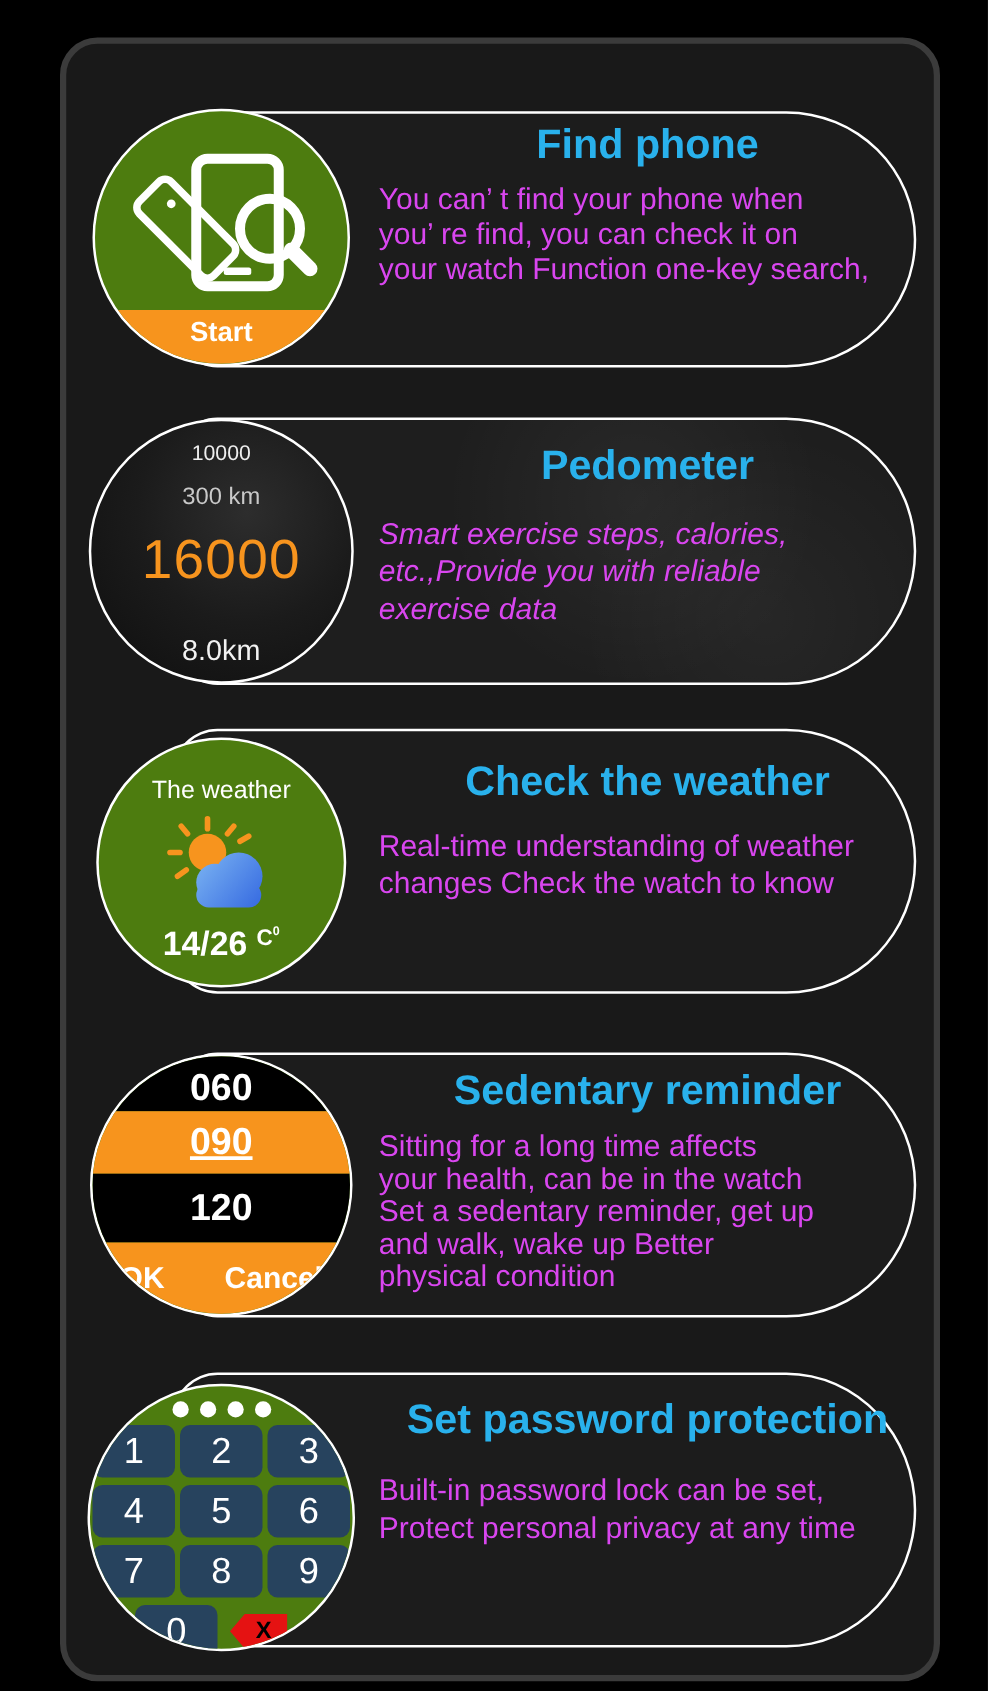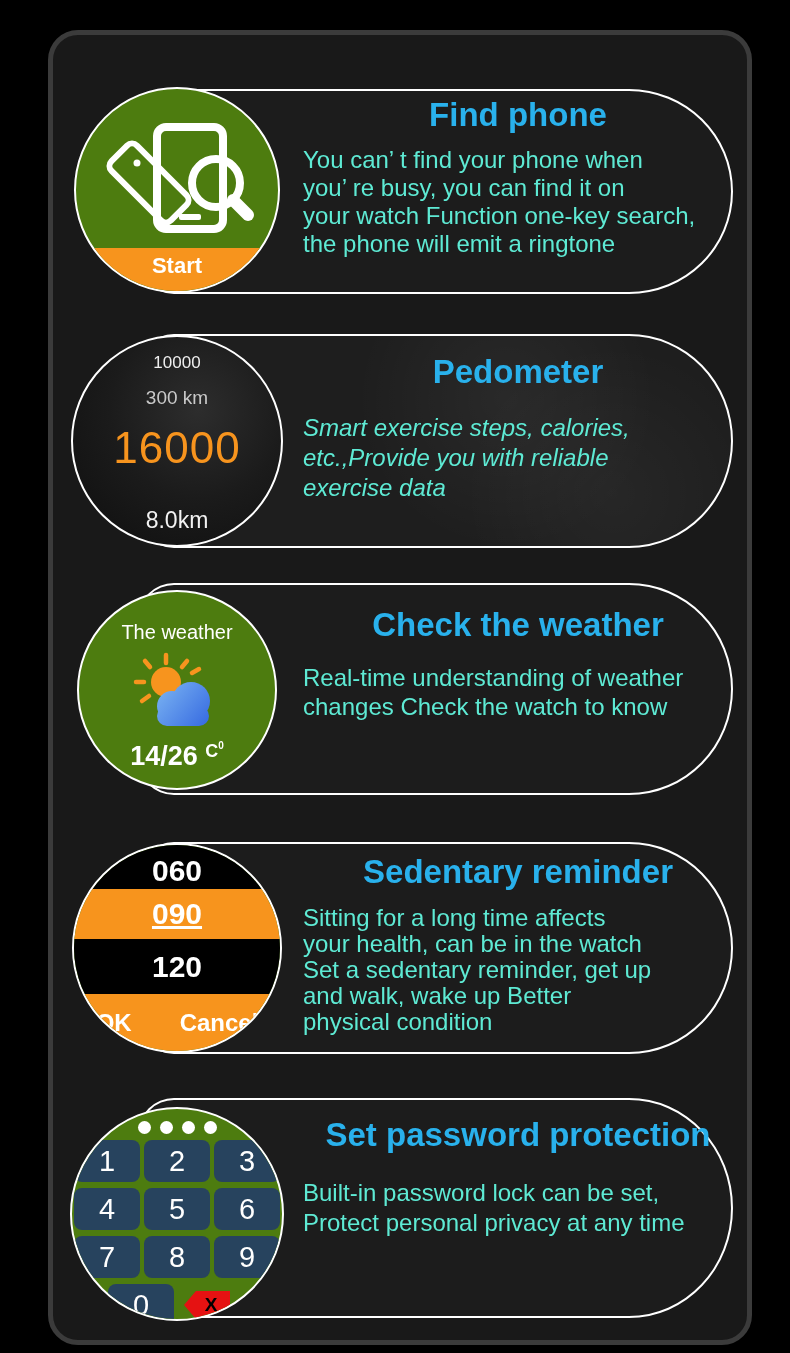--- a/index.html
+++ b/index.html
@@ -30,21 +30,21 @@
     box-sizing:border-box;background:#4d7c0f;overflow:hidden;
   }
   .circle.runner-bg{
     background:radial-gradient(circle at 60% 35%, #2d2d2d 0%, #1b1b1b 48%, #0e0e0e 100%);
   }
   .content{position:absolute;left:250px;width:430px;}
   .content h2{
     margin:0;font-size:33px;line-height:44px;font-weight:bold;color:#29b1ec;
     text-align:center;white-space:nowrap;
   }
-  .body{font-size:24px;color:#5eead4;}
+  .body{font-size:24px;color:#d946ef;}
   .body div{white-space:nowrap;}
   .lh28 div{line-height:28px;} .lh30 div{line-height:30px;}
   .lh29 div{line-height:29px;} .lh26 div{line-height:26px;}
   
   .fp-icon{position:absolute;left:50%;top:22px;transform:translateX(-50%);}
   .start-band{
     position:absolute;left:0;right:0;bottom:0;height:43px;background:#f7941d;
     text-align:center;font-size:22px;font-weight:bold;color:#fff;
     padding-top:5px;box-sizing:border-box;
   }
@@ -105,23 +105,22 @@
           <circle cx="119" cy="72" r="24" stroke-width="8"></circle>
           <line x1="136" y1="89" x2="151" y2="104" stroke-width="12" stroke-linecap="round"></line>
         </g>
       </svg>
       <div class="start-band">Start</div>
     </div>
     <div class="content" style="top:6px;">
       <h2>Find phone</h2>
       <div class="body lh28" style="margin-top:9px;">
         <div>You can’ t find your phone when</div>
-        <div>you’ re busy, you can find it on</div>
+        <div>you’ re find, you can check it on</div>
         <div>your watch Function one-key search,</div>
-        <div>the phone will emit a ringtone</div>
       </div>
     </div>
   </div>
 
   <div class="section" style="top:298px;height:218px;">
     <div class="pill runner-bg" style="top:1px;height:214px;"></div>
     <div class="circle runner-bg" style="left:18px;top:2px;width:212px;height:212px;">
       <div class="ped-v ped-goal">10000</div>
       <div class="ped-v ped-dist-total">300 km</div>
       <div class="ped-v ped-steps">16000</div>

